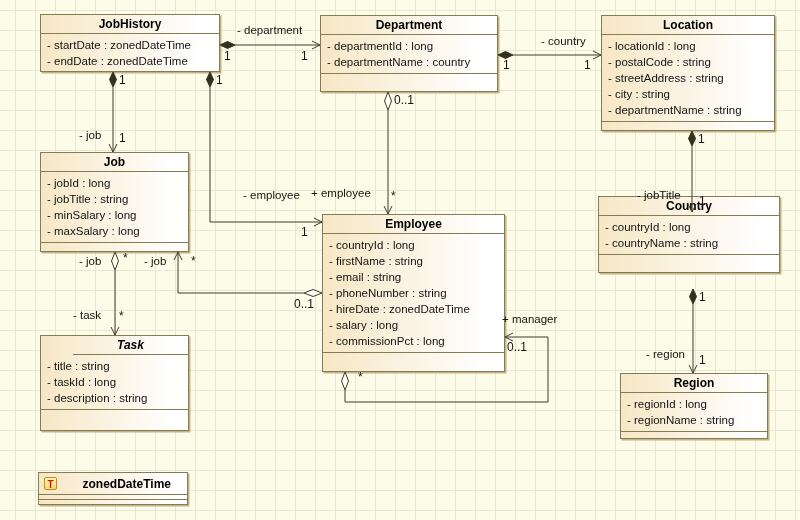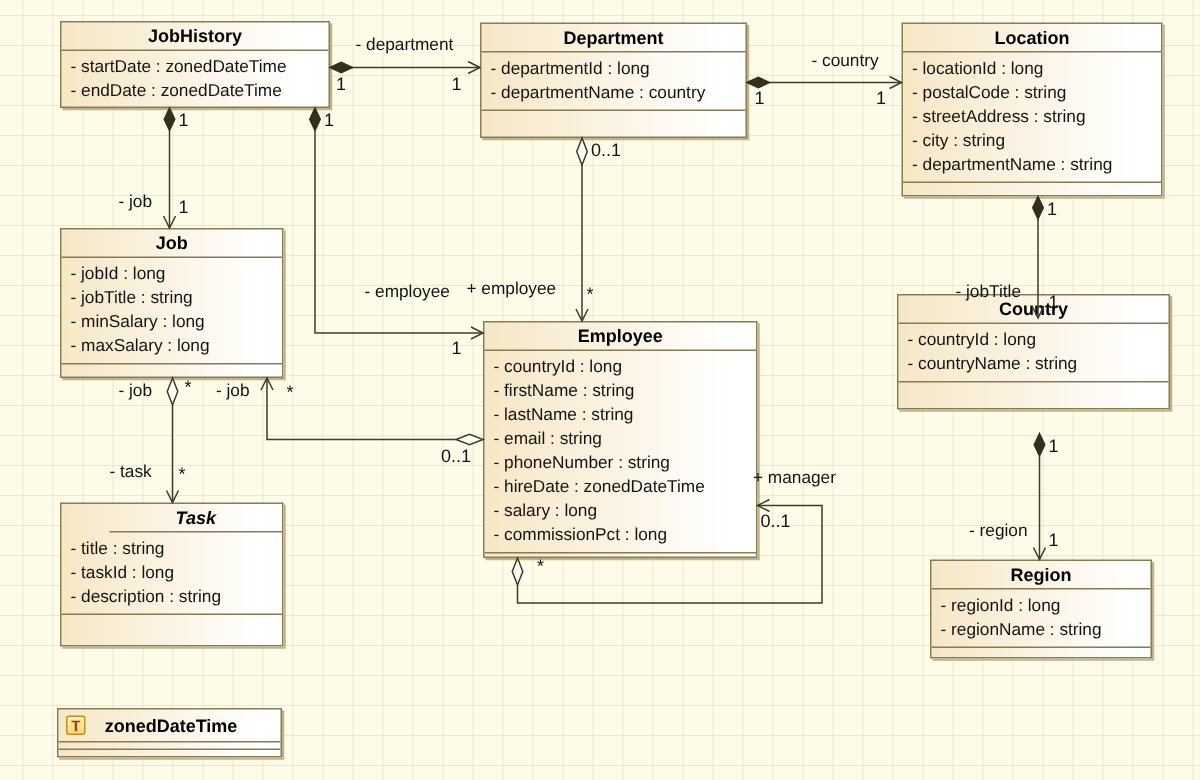--- a/index.html
+++ b/index.html
@@ -64,21 +64,21 @@
   }
   .dt-icon {
     width: 13px; height: 13px; margin-left: 5px;
     background: linear-gradient(to bottom, #fdf3b5, #f4d878);
     border: 1px solid #bf8c1f; border-radius: 2px;
     font-size: 10px; font-weight: bold; color: #cc2200;
     line-height: 13px; text-align: center;
     box-sizing: border-box;
   }
   .dt-name {
-    flex: 1 1 auto; text-align: center;
+    flex: 1 1 auto; text-align: right;
     font-size: 12px; font-weight: bold; color:#000;
     margin-right: 16px;
   }
   .dt-row { flex: 1 1 auto; }
   .dt-row + .dt-row { border-top: 1px solid #867c54; }
 </style>
 </head>
 <body>
 
 <div id="canvas">
@@ -121,21 +121,20 @@
       <div class="attr">- maxSalary : long</div>
     </div>
     <div class="uml-empty"></div>
   </div>
 
   <div class="uml-class" style="left:322px;top:214px;width:183px;height:158px">
     <div class="uml-title">Employee</div>
     <div class="uml-attrs">
       <div class="attr">- countryId : long</div>
       <div class="attr">- firstName : string</div>
-      <div class="attr">- lastName : string</div>
       <div class="attr">- email : string</div>
       <div class="attr">- phoneNumber : string</div>
       <div class="attr">- hireDate : zonedDateTime</div>
       <div class="attr">- salary : long</div>
       <div class="attr">- commissionPct : long</div>
     </div>
     <div class="uml-empty"></div>
   </div>
 
   <div class="uml-class" style="left:598px;top:196px;width:182px;height:77px">

